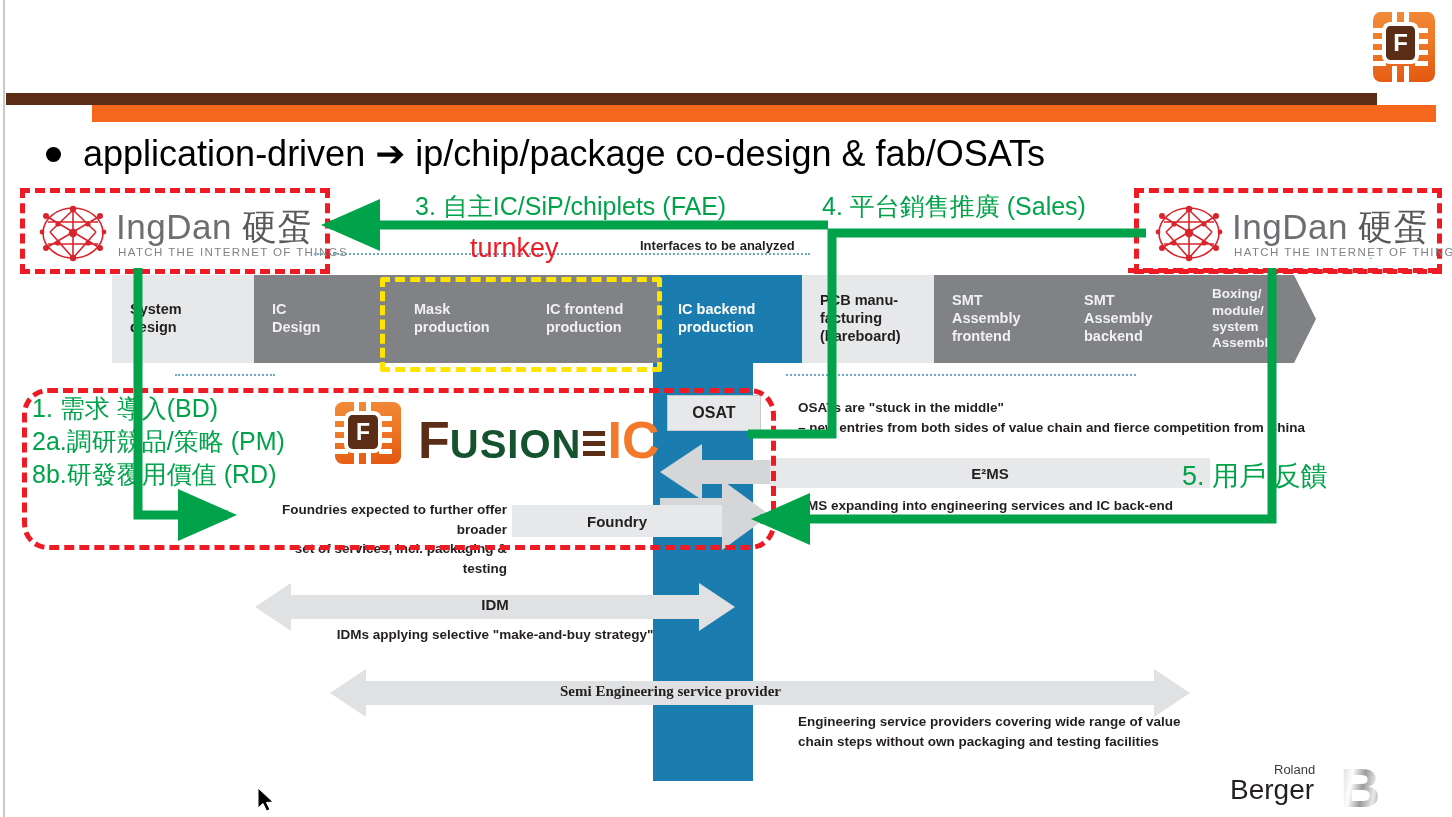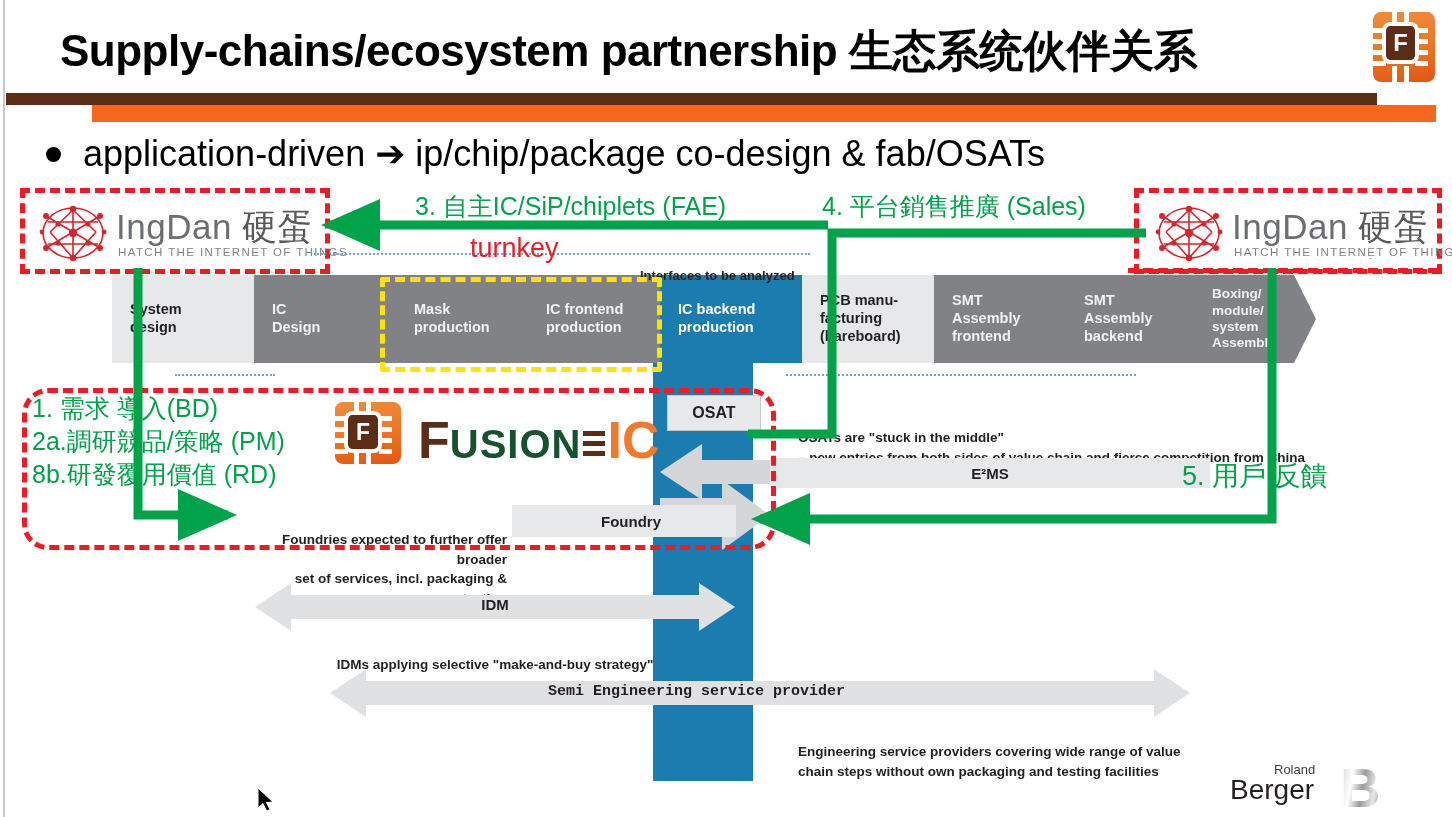--- a/index.html
+++ b/index.html
@@ -98,21 +98,21 @@
 
   
   .greybox{position:absolute;background:#e7e8ea;color:#231f20;
     display:flex;align-items:center;justify-content:center;
     font-size:15px;font-weight:bold;font-family:"Liberation Sans", sans-serif;}
   .osatbox{position:absolute;background:#e7e8ea;border:1px solid #c8c9cb;
     display:flex;align-items:center;justify-content:center;
     font-size:16px;font-weight:bold;color:#231f20;font-family:"Liberation Sans", sans-serif;}
 
   .note{position:absolute;font-size:13.5px;color:#231f20;line-height:1.45;
-    font-family:"Liberation Sans", sans-serif;font-weight:bold;margin-top:30px;}
+    font-family:"Liberation Sans", sans-serif;font-weight:bold;}
   .note.reg{font-weight:normal;}
 
   .dotline{position:absolute;border-top:2px dotted #6fa8c9;}
 
   
   .cogobuy{position:absolute;}
   .cogo-cn{position:absolute;left:134px;top:-4px;font-size:40px;font-weight:bold;color:#231f20;
     font-family:"Liberation Sans", sans-serif;letter-spacing:2px;}
   .cogo-main{position:absolute;left:0px;top:20px;font-size:58px;font-weight:bold;font-style:italic;
     color:#f05a28;font-family:"Liberation Sans", sans-serif;letter-spacing:-1px;}
@@ -129,26 +129,20 @@
     -webkit-background-clip:text;background-clip:text;color:transparent;
     font-family:"Liberation Sans", sans-serif;}
 </style>
 </head>
 <body>
 
 <div class="slide">
 
   <div class="left-rule"></div>
 
-  <div class="title-row">
-    <div class="title-text">
-      <span>Supply-chains/ecosystem partnership</span>
-      <span class="title-cn">生态系统伙伴关系</span>
-    </div>
-  </div>
 
   <div class="chip-logo" style="left:1366px;top:6px;width:76px;height:82px;">
     <div class="chip-outer" style="width:62px;height:70px;left:7px;top:6px;"></div>
     <div class="chip-pin" style="left:7px;top:22px;width:13px;height:5px;"></div>
     <div class="chip-pin" style="left:7px;top:33px;width:13px;height:5px;"></div>
     <div class="chip-pin" style="left:7px;top:44px;width:13px;height:5px;"></div>
     <div class="chip-pin" style="left:7px;top:55px;width:13px;height:5px;"></div>
     <div class="chip-pin" style="left:49px;top:22px;width:13px;height:5px;"></div>
     <div class="chip-pin" style="left:49px;top:33px;width:13px;height:5px;"></div>
     <div class="chip-pin" style="left:49px;top:44px;width:13px;height:5px;"></div>
@@ -213,35 +207,36 @@
   </svg>
 
   <svg style="position:absolute;left:660px;top:480px;width:110px;height:70px;">
     <polygon points="0,18 62,18 62,0 110,35 62,70 62,52 0,52" fill="#d4d6d8"></polygon>
   </svg>
 
   <div class="note" style="left:798px;top:398px;font-weight:bold;">OSATs are "stuck in the middle"</div>
   <div class="note" style="left:798px;top:418px;font-weight:bold;">– new entries from both sides of value chain and fierce competition from China</div>
 
   <div class="greybox" style="left:770px;top:458px;width:440px;height:30px;">E²MS</div>
-
-  <div class="greybox" style="left:512px;top:505px;width:210px;height:32px;padding-left:14px;">Foundry</div>
+  <div class="note" style="left:798px;top:496px;font-weight:bold;">EMS expanding into engineering services and IC back-end</div>
+
+  <div class="greybox" style="left:512px;top:505px;width:210px;height:32px;">Foundry</div>
   <div class="note" style="left:247px;top:500px;font-weight:bold;text-align:right;width:260px;white-space:pre-line;">Foundries expected to further offer broader
 set of services, incl. packaging &amp; testing</div>
 
   <svg style="position:absolute;left:255px;top:578px;width:480px;height:58px;">
     <polygon points="0,29 36,5 36,17 444,17 444,5 480,29 444,53 444,41 36,41 36,53" fill="#e0e1e3"></polygon>
   </svg>
   <div style="position:absolute;left:255px;top:596px;width:480px;text-align:center;font-size:15px;font-weight:bold;color:#231f20;font-family:'Liberation Sans',sans-serif;">IDM</div>
   <div class="note" style="left:255px;top:625px;width:480px;text-align:center;font-weight:bold;">IDMs applying selective "make-and-buy strategy"</div>
 
   <svg style="position:absolute;left:330px;top:664px;width:860px;height:58px;">
     <polygon points="0,29 36,5 36,17 824,17 824,5 860,29 824,53 824,41 36,41 36,53" fill="#e0e1e3"></polygon>
   </svg>
-  <div style="position:absolute;left:548px;top:683px;font-size:15px;font-weight:bold;color:#231f20;font-family:Liberation Mono, monospace;">Semi Engineering service provider</div>
+  <div style="position:absolute;left:560px;top:683px;font-size:15px;font-weight:bold;color:#231f20;font-family:Liberation Serif, serif;">Semi Engineering service provider</div>
   <div class="note" style="left:798px;top:712px;width:400px;font-weight:bold;white-space:pre-line;">Engineering service providers covering wide range of value
 chain steps without own packaging and testing facilities</div>
 
   <div class="chip-logo" style="left:326px;top:396px;width:84px;height:74px;">
     <div class="chip-outer" style="width:66px;height:62px;left:9px;top:6px;"></div>
     <div class="chip-pin" style="left:9px;top:20px;width:13px;height:5px;"></div>
     <div class="chip-pin" style="left:9px;top:31px;width:13px;height:5px;"></div>
     <div class="chip-pin" style="left:9px;top:42px;width:13px;height:5px;"></div>
     <div class="chip-pin" style="left:9px;top:53px;width:13px;height:5px;"></div>
     <div class="chip-pin" style="left:53px;top:20px;width:13px;height:5px;"></div>

